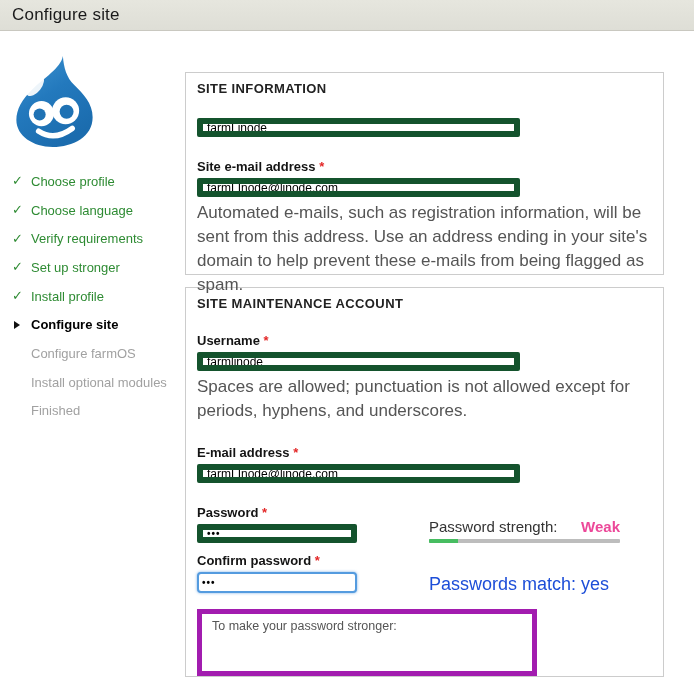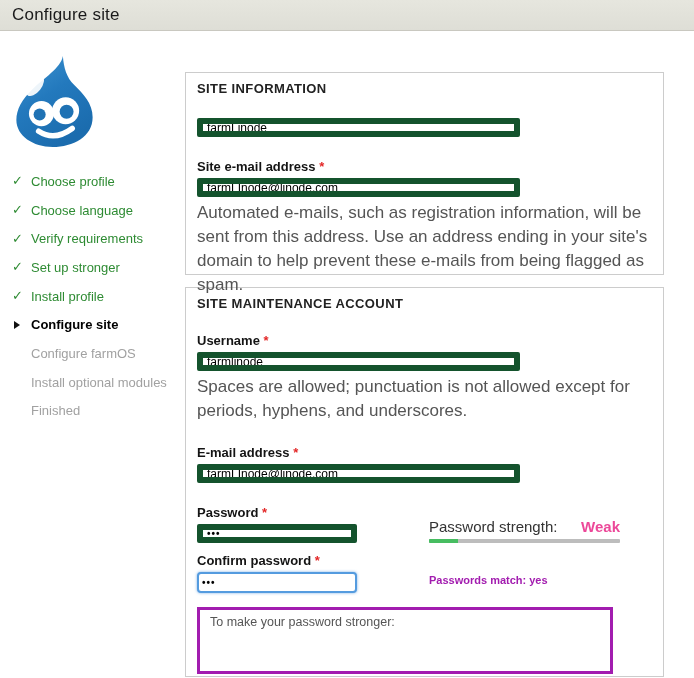--- a/index.html
+++ b/index.html
@@ -66,24 +66,24 @@
   
   .pw-grid{display:flex;margin-top:22px;}
   .pw-left{width:232px;}
   .confirm-item{margin-top:10px;}
   .pw-right{width:191px;padding-top:13px;}
   .strength-header{display:flex;justify-content:space-between;align-items:baseline;
     font-size:15px;color:#333;}
   .strength-level{font-weight:bold;color:#ec4899;}
   .strength-bar{margin-top:4px;height:4px;background:#bdbdbd;border-radius:1px;overflow:hidden;}
   .strength-fill{height:100%;background:#47bd61;}
-  .match{margin-top:31px;font-size:11px;color:#a21caf;font-weight:bold;}
+  .match{margin-top:31px;font-size:18px;color:#1d4ed8;}
   
   .tips-box{
-    margin-top:14px;border:3px solid #a21caf;box-sizing:border-box;width:416px;height:67px;
+    margin-top:14px;border:5px solid #a21caf;box-sizing:border-box;width:340px;height:67px;
     padding:5px 10px 0 10px;font-size:12.5px;color:#555;line-height:1.12;
   }
   .tips-box ul{margin:2px 0 0 0;padding-left:18px;}
   .tips-box li{margin:0 0 1.5px 0;}
 </style>
 </head>
 <body>
 
 <div class="page">
 

